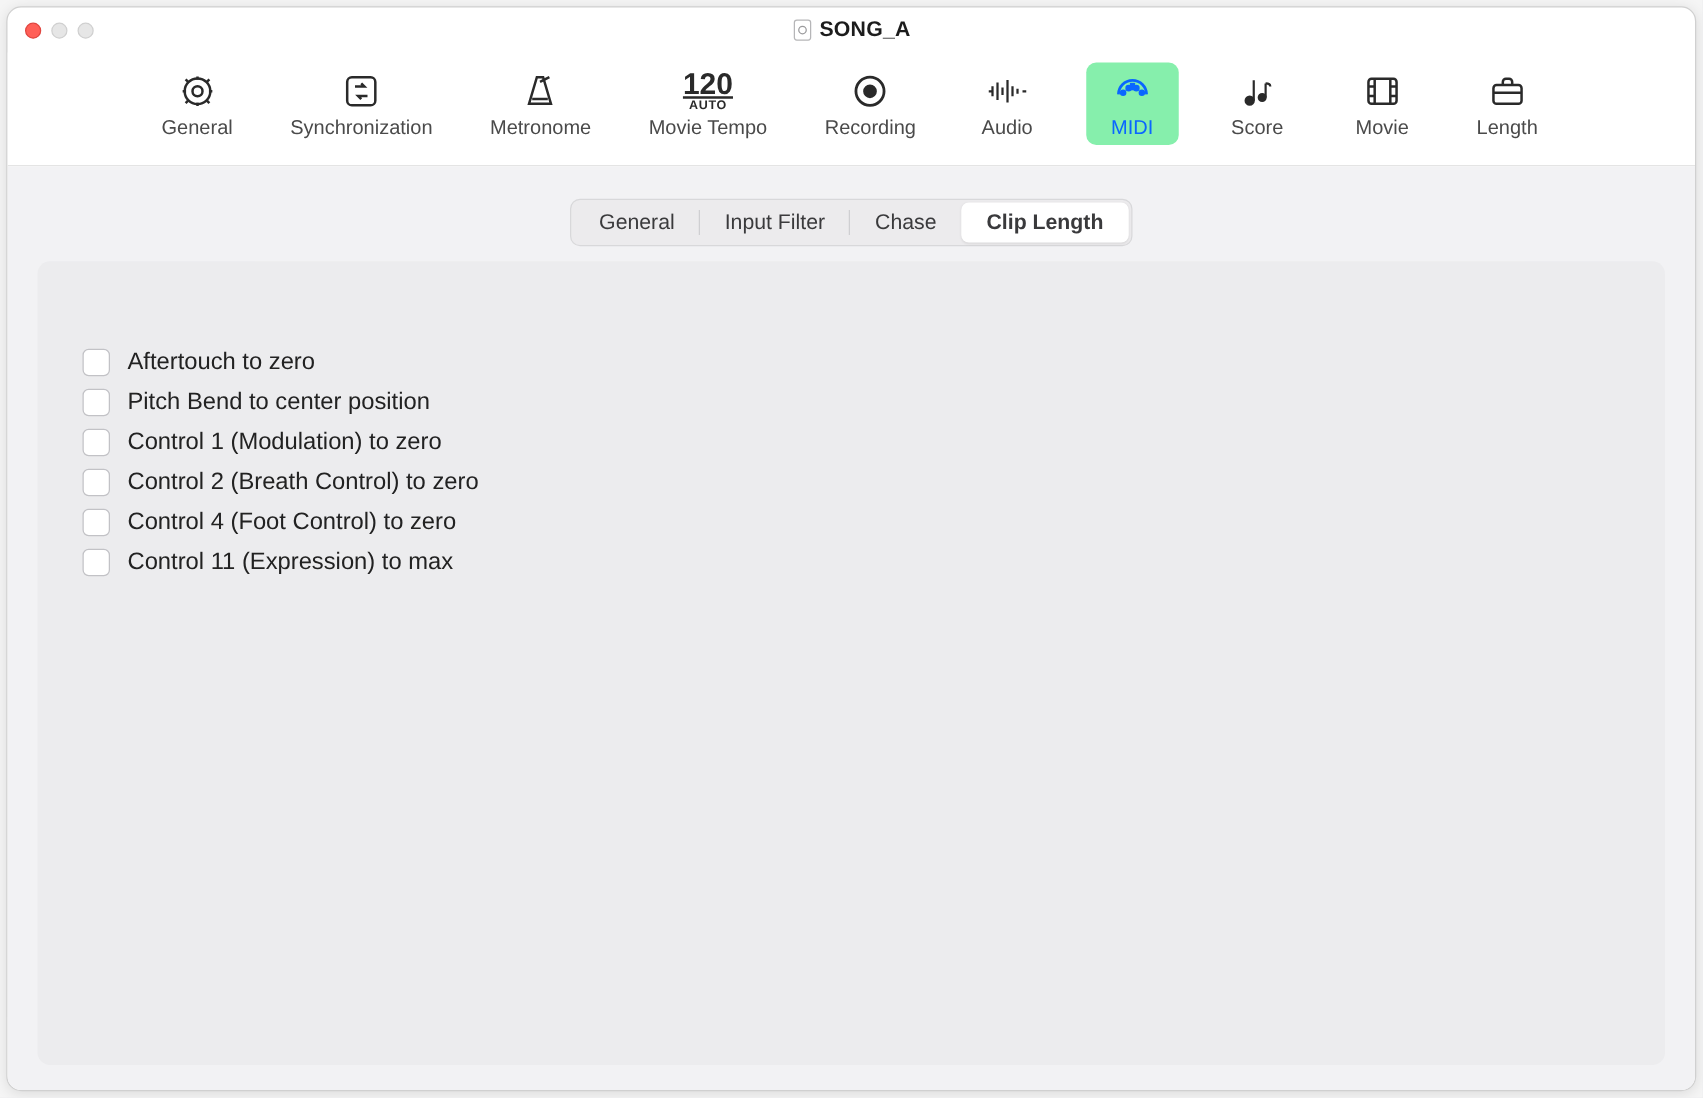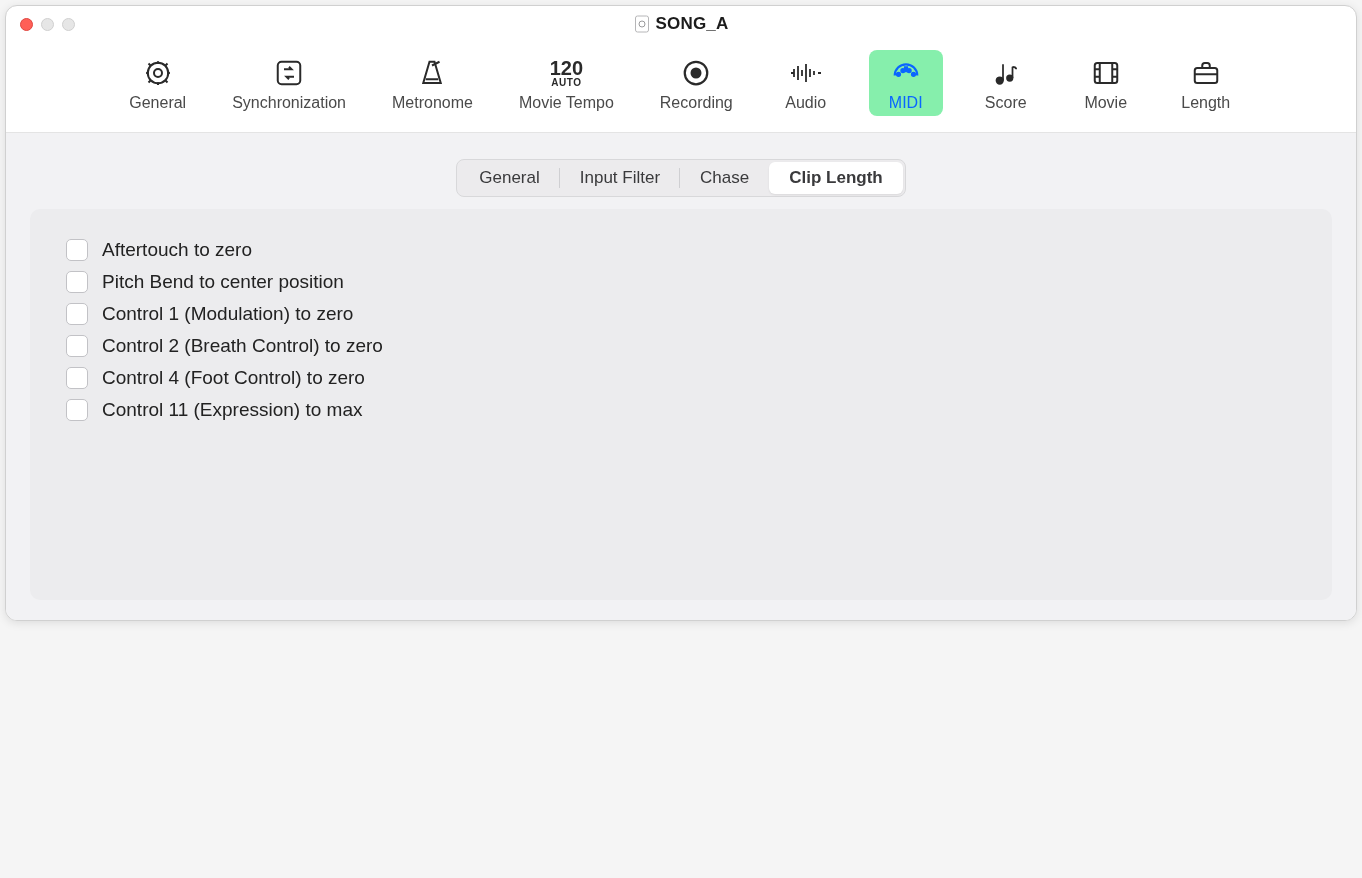--- a/index.html
+++ b/index.html
@@ -9,21 +9,21 @@
     }
     body {
       font-family: -apple-system, BlinkMacSystemFont, "Segoe UI", Helvetica, Arial, sans-serif;
       background: #f5f5f5;
       width: 1362px;
       height: 878px;
       overflow: hidden;
     }
     .window {
       width: 1352px;
-      height: 616px;
+      height: 868px;
       margin: 5px;
       background: #ffffff;
       border-radius: 12px;
       border: 1px solid #d0d0d0;
       box-shadow: 0 2px 10px rgba(0,0,0,0.1);
       overflow: hidden;
       display: flex;
       flex-direction: column;
       text-align: right;
     }
@@ -152,20 +152,21 @@
     .panel {
       flex: 1;
       background: #ececee;
       border-radius: 10px;
       padding: 30px 36px;
     }
     .check-list {
       display: flex;
       flex-direction: column;
       gap: 10px;
+      margin-top: 40px;
     }
     .check-row {
       display: flex;
       align-items: center;
       gap: 14px;
     }
     .chk {
       width: 22px;
       height: 22px;
       border: 1.5px solid #c2c2c6;
@@ -178,21 +179,21 @@
       color: #222;
     }
     .smart-tempo-icon {
       display: flex;
       flex-direction: column;
       align-items: center;
       line-height: 1;
       font-weight: 600;
       color: #2a2a2a;
     }
-    .smart-tempo-icon .big { font-size: 20px; }
+    .smart-tempo-icon .big { font-size: 24px; text-decoration: underline; }
     .smart-tempo-icon .small { font-size: 10px; letter-spacing: 0.5px; }
   </style>
 </head>
 <body>
 
 <div class="window">
 
   <div class="titlebar">
     <div class="traffic-lights">
       <div class="traffic-light tl-close"></div>

